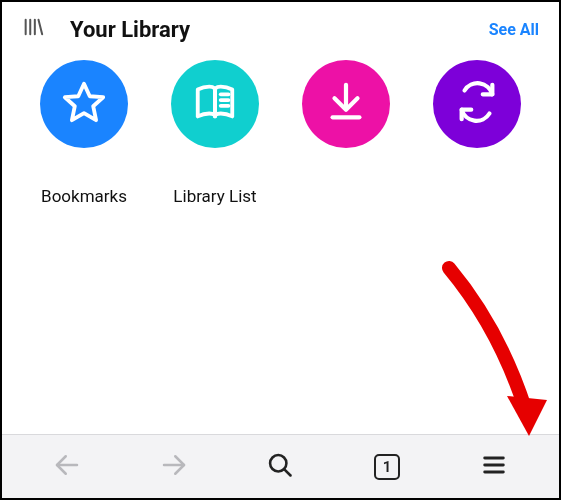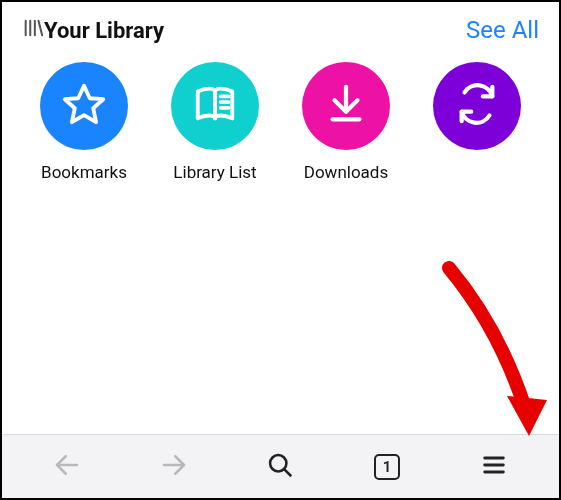--- a/index.html
+++ b/index.html
@@ -14,49 +14,50 @@
   }
   .header {
     display: flex;
     align-items: center;
     justify-content: space-between;
     padding: 14px 20px 8px 20px;
   }
   .header-left {
     display: flex;
     align-items: center;
-    gap: 0;
+    gap: 26px;
   }
   .library-title {
     font-size: 22px;
     font-weight: 700;
     color: #111;
   }
   .library-icon {
     display: inline-block;
     color: #555;
   }
   .see-all {
-    font-size: 24px;
+    font-size: 16px;
     color: #1a84ff;
-    font-weight: 400;
+    font-weight: 700;
     cursor: pointer;
   }
   .tiles {
     display: flex;
     justify-content: space-between;
     padding: 10px 22px 0 22px;
     gap: 10px;
   }
   .tile {
     display: flex;
     flex-direction: column;
     align-items: center;
     width: 120px;
     cursor: pointer;
+    gap: 26px;
   }
   .circle {
     width: 88px;
     height: 88px;
     border-radius: 50%;
     display: flex;
     align-items: center;
     justify-content: center;
   }
   .tile-label {
@@ -157,21 +158,20 @@
   <div class="tile">
     <div class="circle" style="background:#ed11a6">
       <span>
         <svg width="46" height="46" viewBox="0 0 24 24" fill="none" stroke="#fff" stroke-width="2.2" stroke-linejoin="round" stroke-linecap="round">
           <line x1="12" y1="3" x2="12" y2="15"></line>
           <polyline points="6 10 12 16 18 10"></polyline>
           <line x1="5" y1="20" x2="19" y2="20"></line>
         </svg>
       </span>
     </div>
-    <span class="tile-label">Downloads</span>
   </div>
 
   <div class="tile">
     <div class="circle" style="background:#7d00d9">
       <span>
         <svg width="46" height="46" viewBox="0 0 24 24" fill="none" stroke="#fff" stroke-width="2.2" stroke-linejoin="round" stroke-linecap="round">
           <path d="M20 8A8 8 0 0 0 5.5 6"></path>
           <polyline points="20 3 20 8 15 8"></polyline>
           <path d="M4 16a8 8 0 0 0 14.5 2"></path>
           <polyline points="4 21 4 16 9 16"></polyline>

